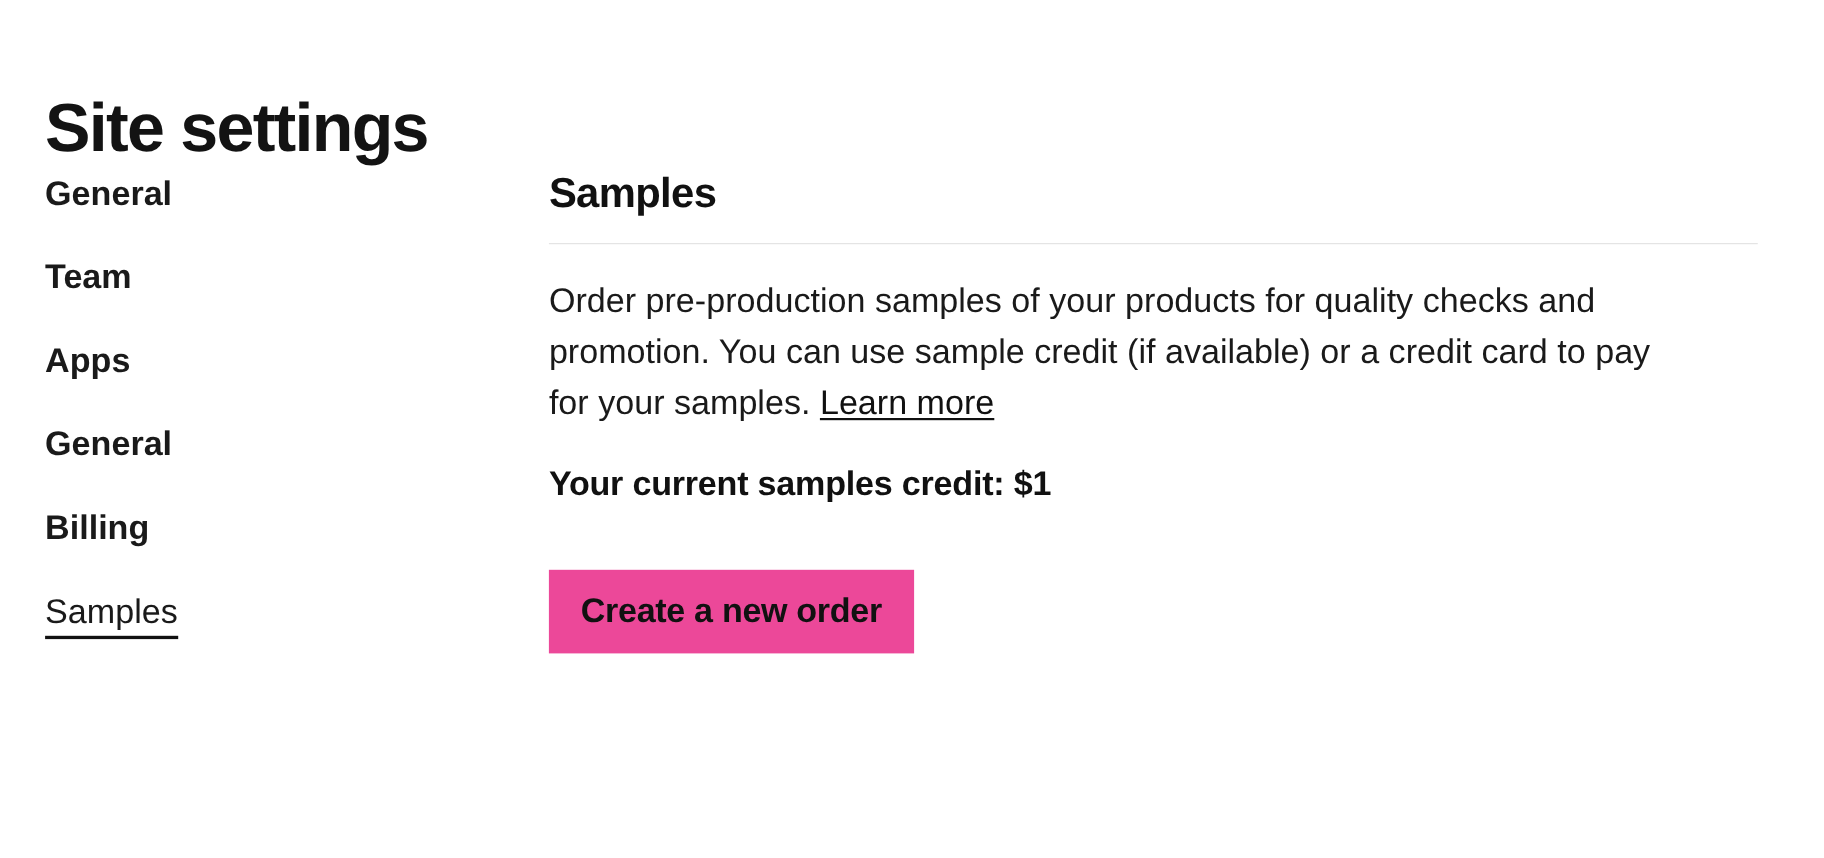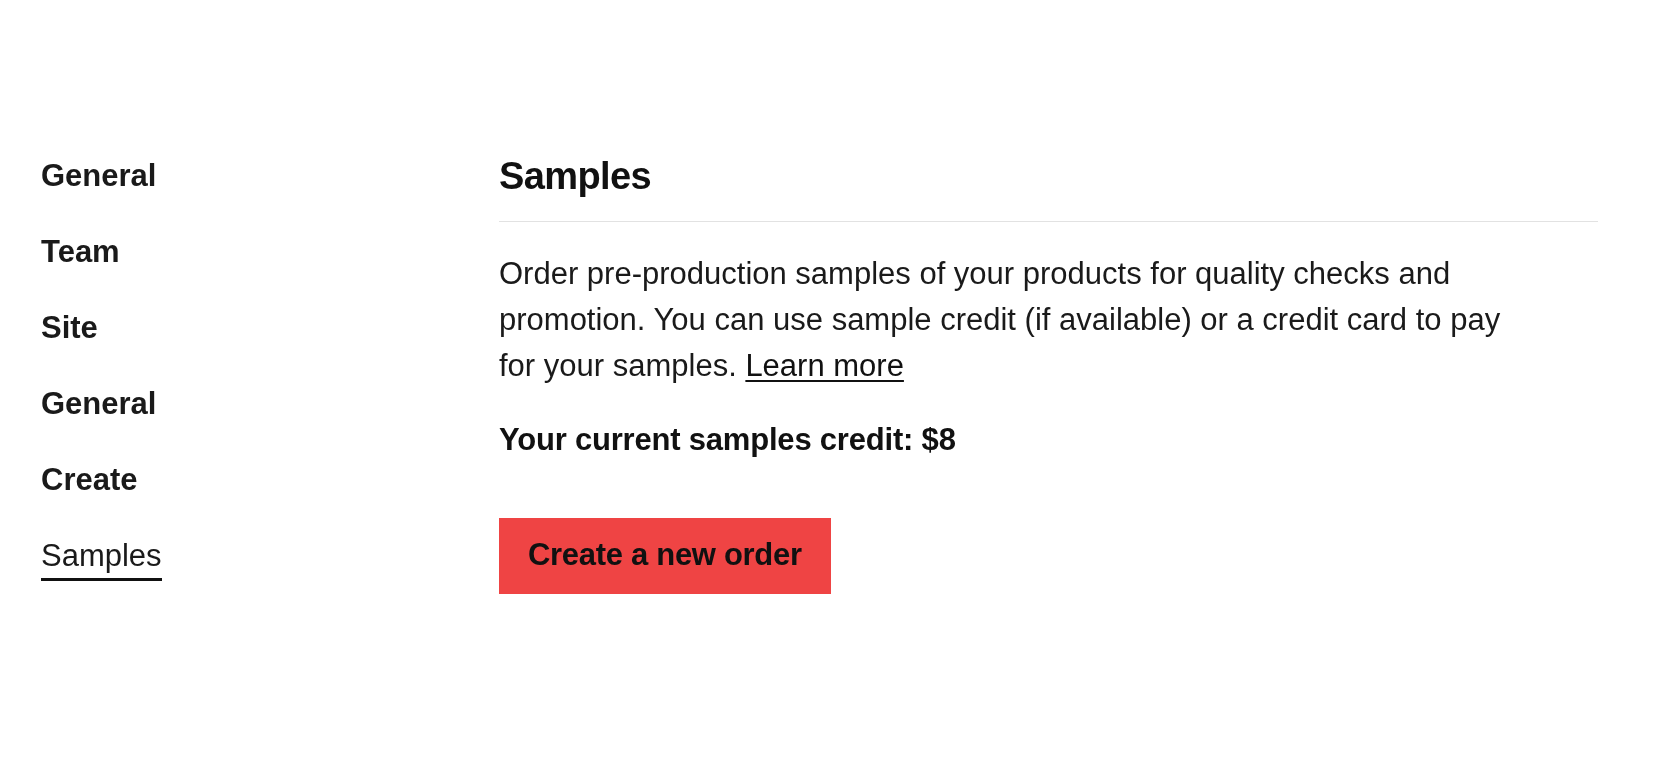--- a/index.html
+++ b/index.html
@@ -105,56 +105,57 @@
     font-size: 31px;
     line-height: 40px;
     font-weight: 700;
     letter-spacing: -0.2px;
     color: #111111;
   }
   .primary-button {
     display: inline-block;
     margin-top: 27px;
     padding: 20px 29px 22px 29px;
-    background: #ef4444;
+    background: #ec4899;
     border: none;
     border-radius: 0;
     font-family: "Liberation Sans", sans-serif;
     font-size: 31px;
     line-height: 34px;
     font-weight: 700;
     letter-spacing: -0.3px;
     color: #111111;
     cursor: pointer;
   }
 </style>
 </head>
 <body>
 
 <div class="page">
 
+  <h1 class="page-title">Site settings</h1>
 
   <nav class="sidebar">
     <a class="nav-item" href="#">General</a>
     <a class="nav-item" href="#">Team</a>
-    <a class="nav-item" href="#">Site</a>
+    <a class="nav-item" href="#">Apps</a>
     <a class="nav-item" href="#">General</a>
-    <a class="nav-item" href="#">Create</a>
+    <a class="nav-item" href="#">Billing</a>
     <a class="nav-item active" href="#">Samples</a>
   </nav>
 
   <section class="main">
 
     <h2 class="section-title">Samples</h2>
 
     <div class="divider"></div>
 
     <p class="body-copy">
       <span>Order pre-production samples of your products for quality checks and promotion. You can use sample credit (if available) or a credit card to pay for your samples. </span><a class="inline-link" href="#">Learn more</a>
     </p>
 
-    <p class="credit-line">Your current samples credit: $8</p>
+    <p class="credit-line">Your current samples credit: $1</p>
 
     <button class="primary-button">Create a new order</button>
 
   </section>
 
 </div>
 
 </body></html>

